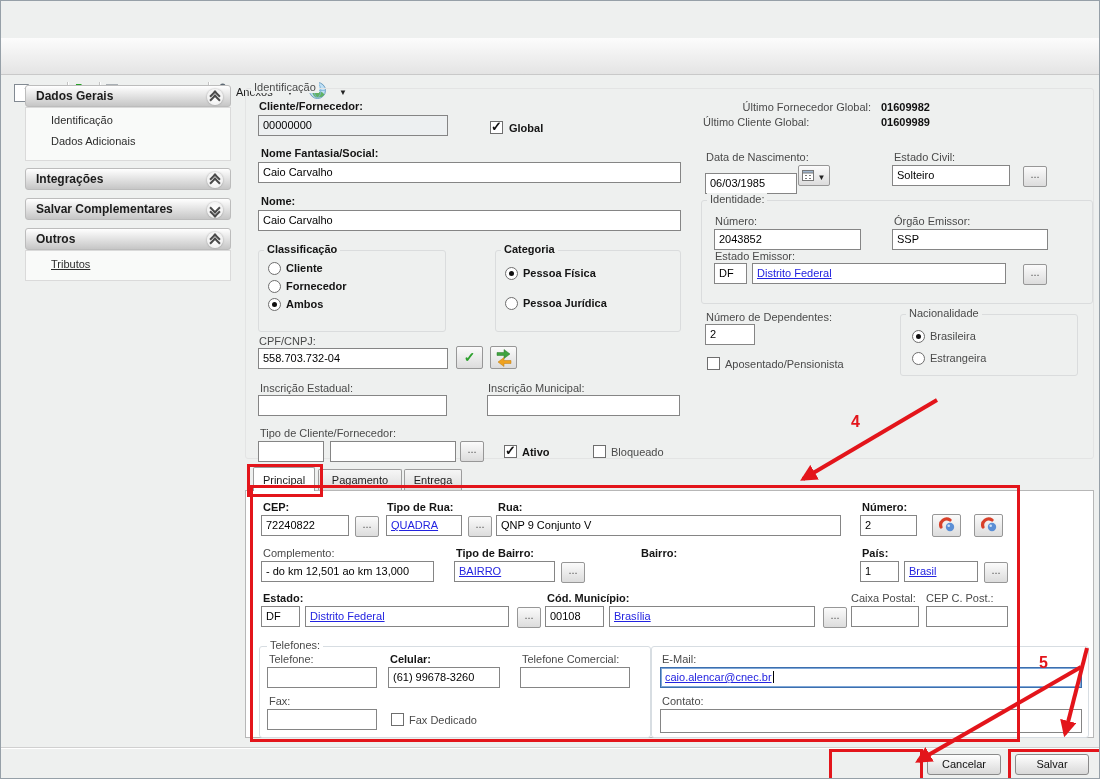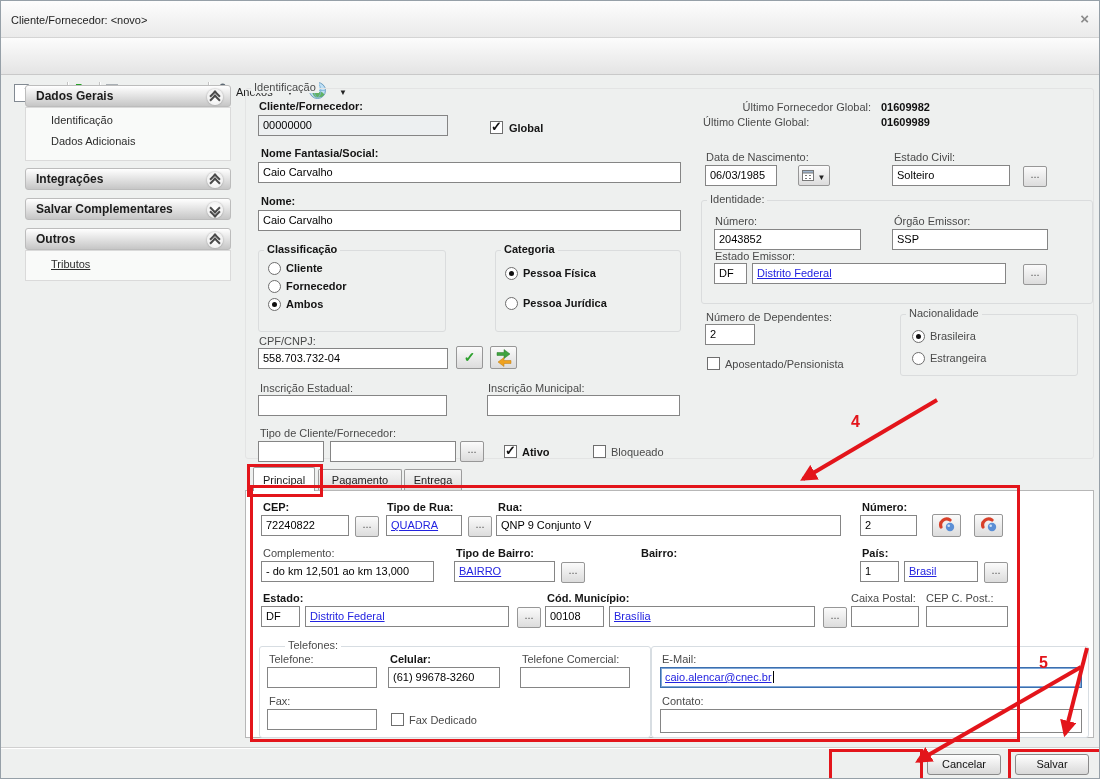--- a/index.html
+++ b/index.html
@@ -64,24 +64,20 @@
   
   .ann{position:absolute;border:3px solid #e3151b;z-index:50;pointer-events:none;}
   #annsvg{position:absolute;left:0;top:0;width:1100px;height:779px;z-index:51;pointer-events:none;}
   .ann-num{position:absolute;z-index:52;color:#e3151b;font-weight:bold;font-size:16px;pointer-events:none;}
 </style>
 </head>
 <body>
 
 <div id="app">
 
-  <div id="titlebar">
-    <div class="lbl" style="left:10px;top:13px;color:#222;">Cliente/Fornecedor: &lt;novo&gt;</div>
-    <div style="position:absolute;right:10px;top:9px;font-size:15px;font-weight:bold;color:#8b8b8b;cursor:pointer;">×</div>
-  </div>
 
   <div id="toolbar">
     <div class="doc" style="left:13px;top:46px;"></div>
     <div class="tico" style="left:40px;top:42px;font-size:19px;color:#b3b9be;font-weight:bold;">×</div>
     <div class="tsep" style="left:66px;"></div>
     <div class="tico" style="left:74px;top:43px;color:#27a127;font-weight:bold;font-size:17px;">↻</div>
     <div class="tsep" style="left:98px;"></div>
 
     <div>
       <div class="navbar" style="left:105px;top:46px;"></div>
@@ -206,21 +202,21 @@
   <div class="lbl b" style="left:521px;top:445px;">Ativo</div>
   <div class="cb" style="left:592px;top:444px;"></div>
   <div class="lbl" style="left:610px;top:445px;">Bloqueado</div>
 
   <div class="lbl" style="left:702px;top:100px;width:168px;text-align:right;">Último Fornecedor Global:</div>
   <div class="val" style="left:880px;top:100px;">01609982</div>
   <div class="lbl" style="left:702px;top:115px;width:168px;text-align:left;">Último Cliente Global:</div>
   <div class="val" style="left:880px;top:115px;">01609989</div>
 
   <div class="lbl" style="left:705px;top:150px;">Data de Nascimento:</div>
-  <div class="inp" style="left:704px;top:164px;width:72px;">06/03/1985</div>
+  <div class="inp" style="left:704px;top:172px;width:92px;">06/03/1985</div>
   <div class="tbtnsq" style="left:797px;top:164px;width:32px;height:21px;">
     <svg width="12" height="12" viewBox="0 0 12 12" style="margin-top:3px;float:left;margin-left:3px;">
       <rect x="0.5" y="1.5" width="11" height="10" fill="#fff" stroke="#777"></rect>
       <rect x="0.5" y="1.5" width="11" height="2.5" fill="#9fb6cf" stroke="#777"></rect>
       <path d="M3 6.5 h2 M7 6.5 h2 M3 9.5 h2 M7 9.5 h2" stroke="#777"></path>
     </svg>
     <span class="ddown" style="position:static;font-size:8px;">▼</span>
   </div>
   <div class="lbl" style="left:893px;top:150px;">Estado Civil:</div>
   <div class="inp" style="left:891px;top:164px;width:118px;">Solteiro</div>
@@ -296,21 +292,21 @@
   <div class="lbl b" style="left:546px;top:591px;">Cód. Município:</div>
   <div class="inp" style="left:544px;top:605px;width:59px;">00108</div>
   <div class="inp link" style="left:608px;top:605px;width:206px;">Brasília</div>
   <div class="dots" style="left:822px;top:606px;">...</div>
   <div class="lbl" style="left:850px;top:591px;">Caixa Postal:</div>
   <div class="inp" style="left:850px;top:605px;width:68px;"></div>
   <div class="lbl" style="left:925px;top:591px;">CEP C. Post.:</div>
   <div class="inp" style="left:925px;top:605px;width:82px;"></div>
 
   <div class="gb" style="left:258px;top:645px;width:392px;height:92px;border-color:#d7dde2;"></div>
-  <div class="gb-t onwhite" style="left:284px;top:638px;">Telefones:</div>
+  <div class="gb-t onwhite" style="left:266px;top:638px;">Telefones:</div>
   <div class="lbl" style="left:268px;top:652px;">Telefone:</div>
   <div class="inp" style="left:266px;top:666px;width:110px;"></div>
   <div class="lbl b" style="left:389px;top:652px;">Celular:</div>
   <div class="inp" style="left:387px;top:666px;width:112px;">(61) 99678-3260</div>
   <div class="lbl" style="left:521px;top:652px;">Telefone Comercial:</div>
   <div class="inp" style="left:519px;top:666px;width:110px;"></div>
   <div class="lbl" style="left:268px;top:694px;">Fax:</div>
   <div class="inp" style="left:266px;top:708px;width:110px;"></div>
   <div class="cb" style="left:390px;top:712px;"></div>
   <div class="lbl" style="left:408px;top:713px;">Fax Dedicado</div>

